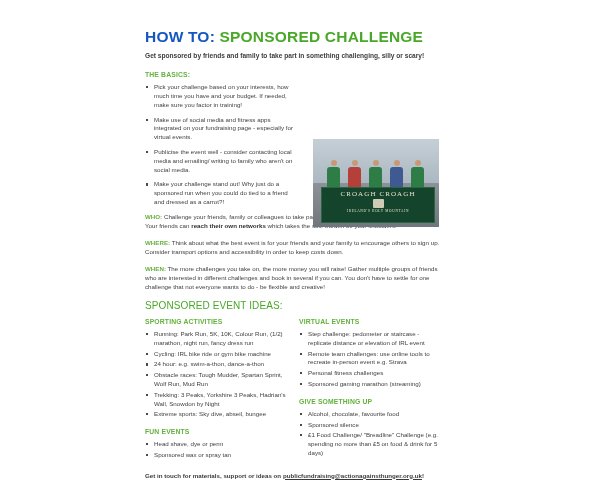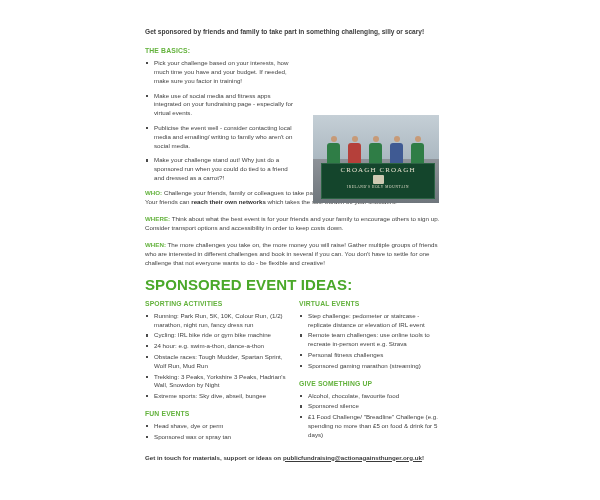--- a/index.html
+++ b/index.html
@@ -166,22 +166,22 @@
   }
   .wblock .lead {
     color: #63b23c;
     font-weight: bold;
   }
   .wblock b { color: #2f2f2f; }
 
   
   .ideas-title {
     color: #4aa829;
-    font-size: 15px;
-    font-weight: bold;
+    font-size: 10px;
+    font-weight: normal;
     margin: 4px 0 7px 0;
     letter-spacing: 0.1px;
   }
   .cols {
     display: flex;
     gap: 13px;
   }
   .col { width: 141px; }
   .col .sec-head { margin-top: 0; }
   .col .sec-head.later { margin-top: 9px; }
@@ -197,20 +197,24 @@
     color: #3a3a3a;
     text-decoration: underline;
   }
 </style>
 </head>
 <body>
 
 <div class="page">
   <div class="sheet">
 
+    <h1 class="title">
+      <span class="blue">HOW TO:</span>
+      <span class="green">SPONSORED CHALLENGE</span>
+    </h1>
     <div class="subtitle">Get sponsored by friends and family to take part in something challenging, silly or scary!</div>
 
     <div class="basics-row">
       <div class="basics-col">
         <div class="sec-head">THE BASICS:</div>
         <ul class="bul">
           <li>Pick your challenge based on your interests, how much time you have and your budget. If needed, make sure you factor in training!</li>
           <li>Make use of social media and fitness apps integrated on your fundraising page - especially for virtual events.</li>
           <li>Publicise the event well - consider contacting local media and emailing/ writing to family who aren't on social media.</li>
           <li>Make your challenge stand out! Why just do a sponsored run when you could do tied to a friend and dressed as a carrot?!</li>

